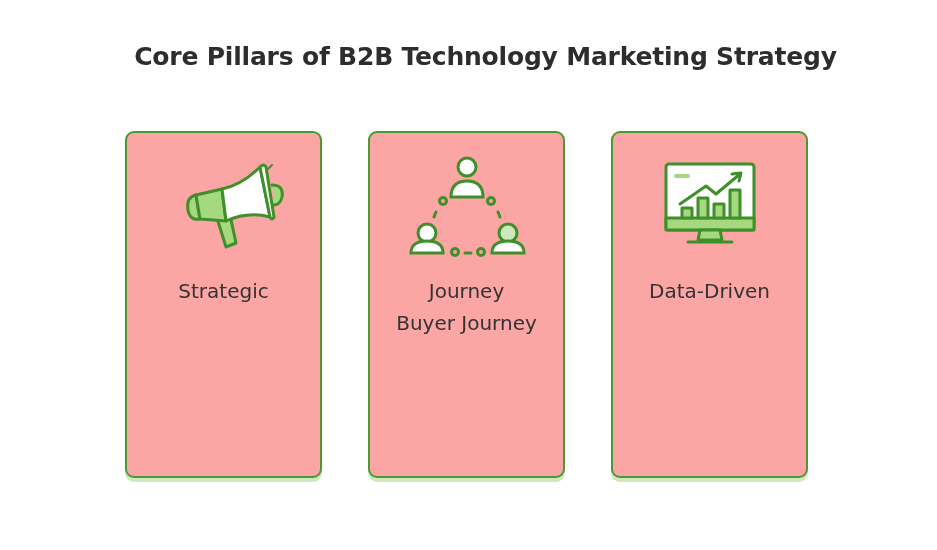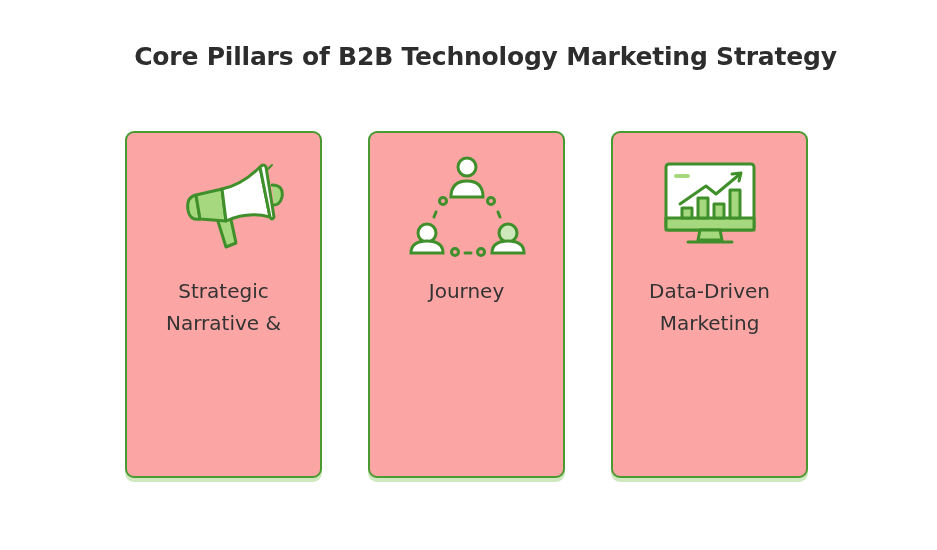--- a/index.html
+++ b/index.html
@@ -41,21 +41,20 @@
         <path d="M108 30 Q120 30 118 42 Q116 50 110 50" fill="#a6d97f"></path>
         <line x1="125" y1="22" x2="130" y2="18"></line>
       </g>
       <g stroke="#3f8f2a" stroke-width="2" stroke-linecap="round">
         <line x1="104" y1="14" x2="108" y2="10"></line>
       </g>
     </svg>
   </div>
   <div class="label">
     <span>Strategic</span>
-    <span>Narrative &amp;</span>
   </div>
 </div>
 
 <div class="card" style="left:368px;">
   <div class="icon">
     <svg width="120" height="104" viewBox="0 0 120 104">
       <g stroke="#3f8f2a" stroke-width="3" fill="none" stroke-linecap="round">
         <circle cx="60" cy="14" r="9" fill="#fff"></circle>
         <path d="M44 44 Q44 28 60 28 Q76 28 76 44 Z" fill="#fff"></path>
         <circle cx="20" cy="80" r="9" fill="#fff"></circle>
@@ -67,20 +66,21 @@
         <circle cx="48" cy="99" r="3.5"></circle>
         <circle cx="74" cy="99" r="3.5"></circle>
         <line x1="29" y1="59" x2="27" y2="64"></line>
         <line x1="91" y1="59" x2="93" y2="64"></line>
         <line x1="58" y1="100" x2="64" y2="100"></line>
       </g>
     </svg>
   </div>
   <div class="label">
     <span>Journey</span>
+    <span>Buyer Journey</span>
   </div>
 </div>
 
 <div class="card" style="left:611px;">
   <div class="icon">
     <svg width="100" height="90" viewBox="0 0 100 90">
       <g stroke="#3f8f2a" stroke-width="3" stroke-linejoin="round" stroke-linecap="round">
         <rect x="6" y="4" width="88" height="66" rx="3" fill="#fff"></rect>
         <rect x="6" y="58" width="88" height="12" fill="#a6d97f"></rect>
         <path d="M40 70 L38 80 L62 80 L60 70 Z" fill="#a6d97f"></path>
@@ -90,15 +90,14 @@
         <rect x="54" y="44" width="10" height="14" fill="#a6d97f"></rect>
         <rect x="70" y="30" width="10" height="28" fill="#a6d97f"></rect>
         <polyline points="20,44 46,26 56,34 80,14" fill="none"></polyline>
         <polyline points="72,14 81,13 79,21" fill="none"></polyline>
       </g>
       <line x1="16" y1="16" x2="28" y2="16" stroke="#a6d97f" stroke-width="4" stroke-linecap="round"></line>
     </svg>
   </div>
   <div class="label">
     <span>Data-Driven</span>
-    <span>Marketing</span>
   </div>
 </div>
 
 </body></html>

